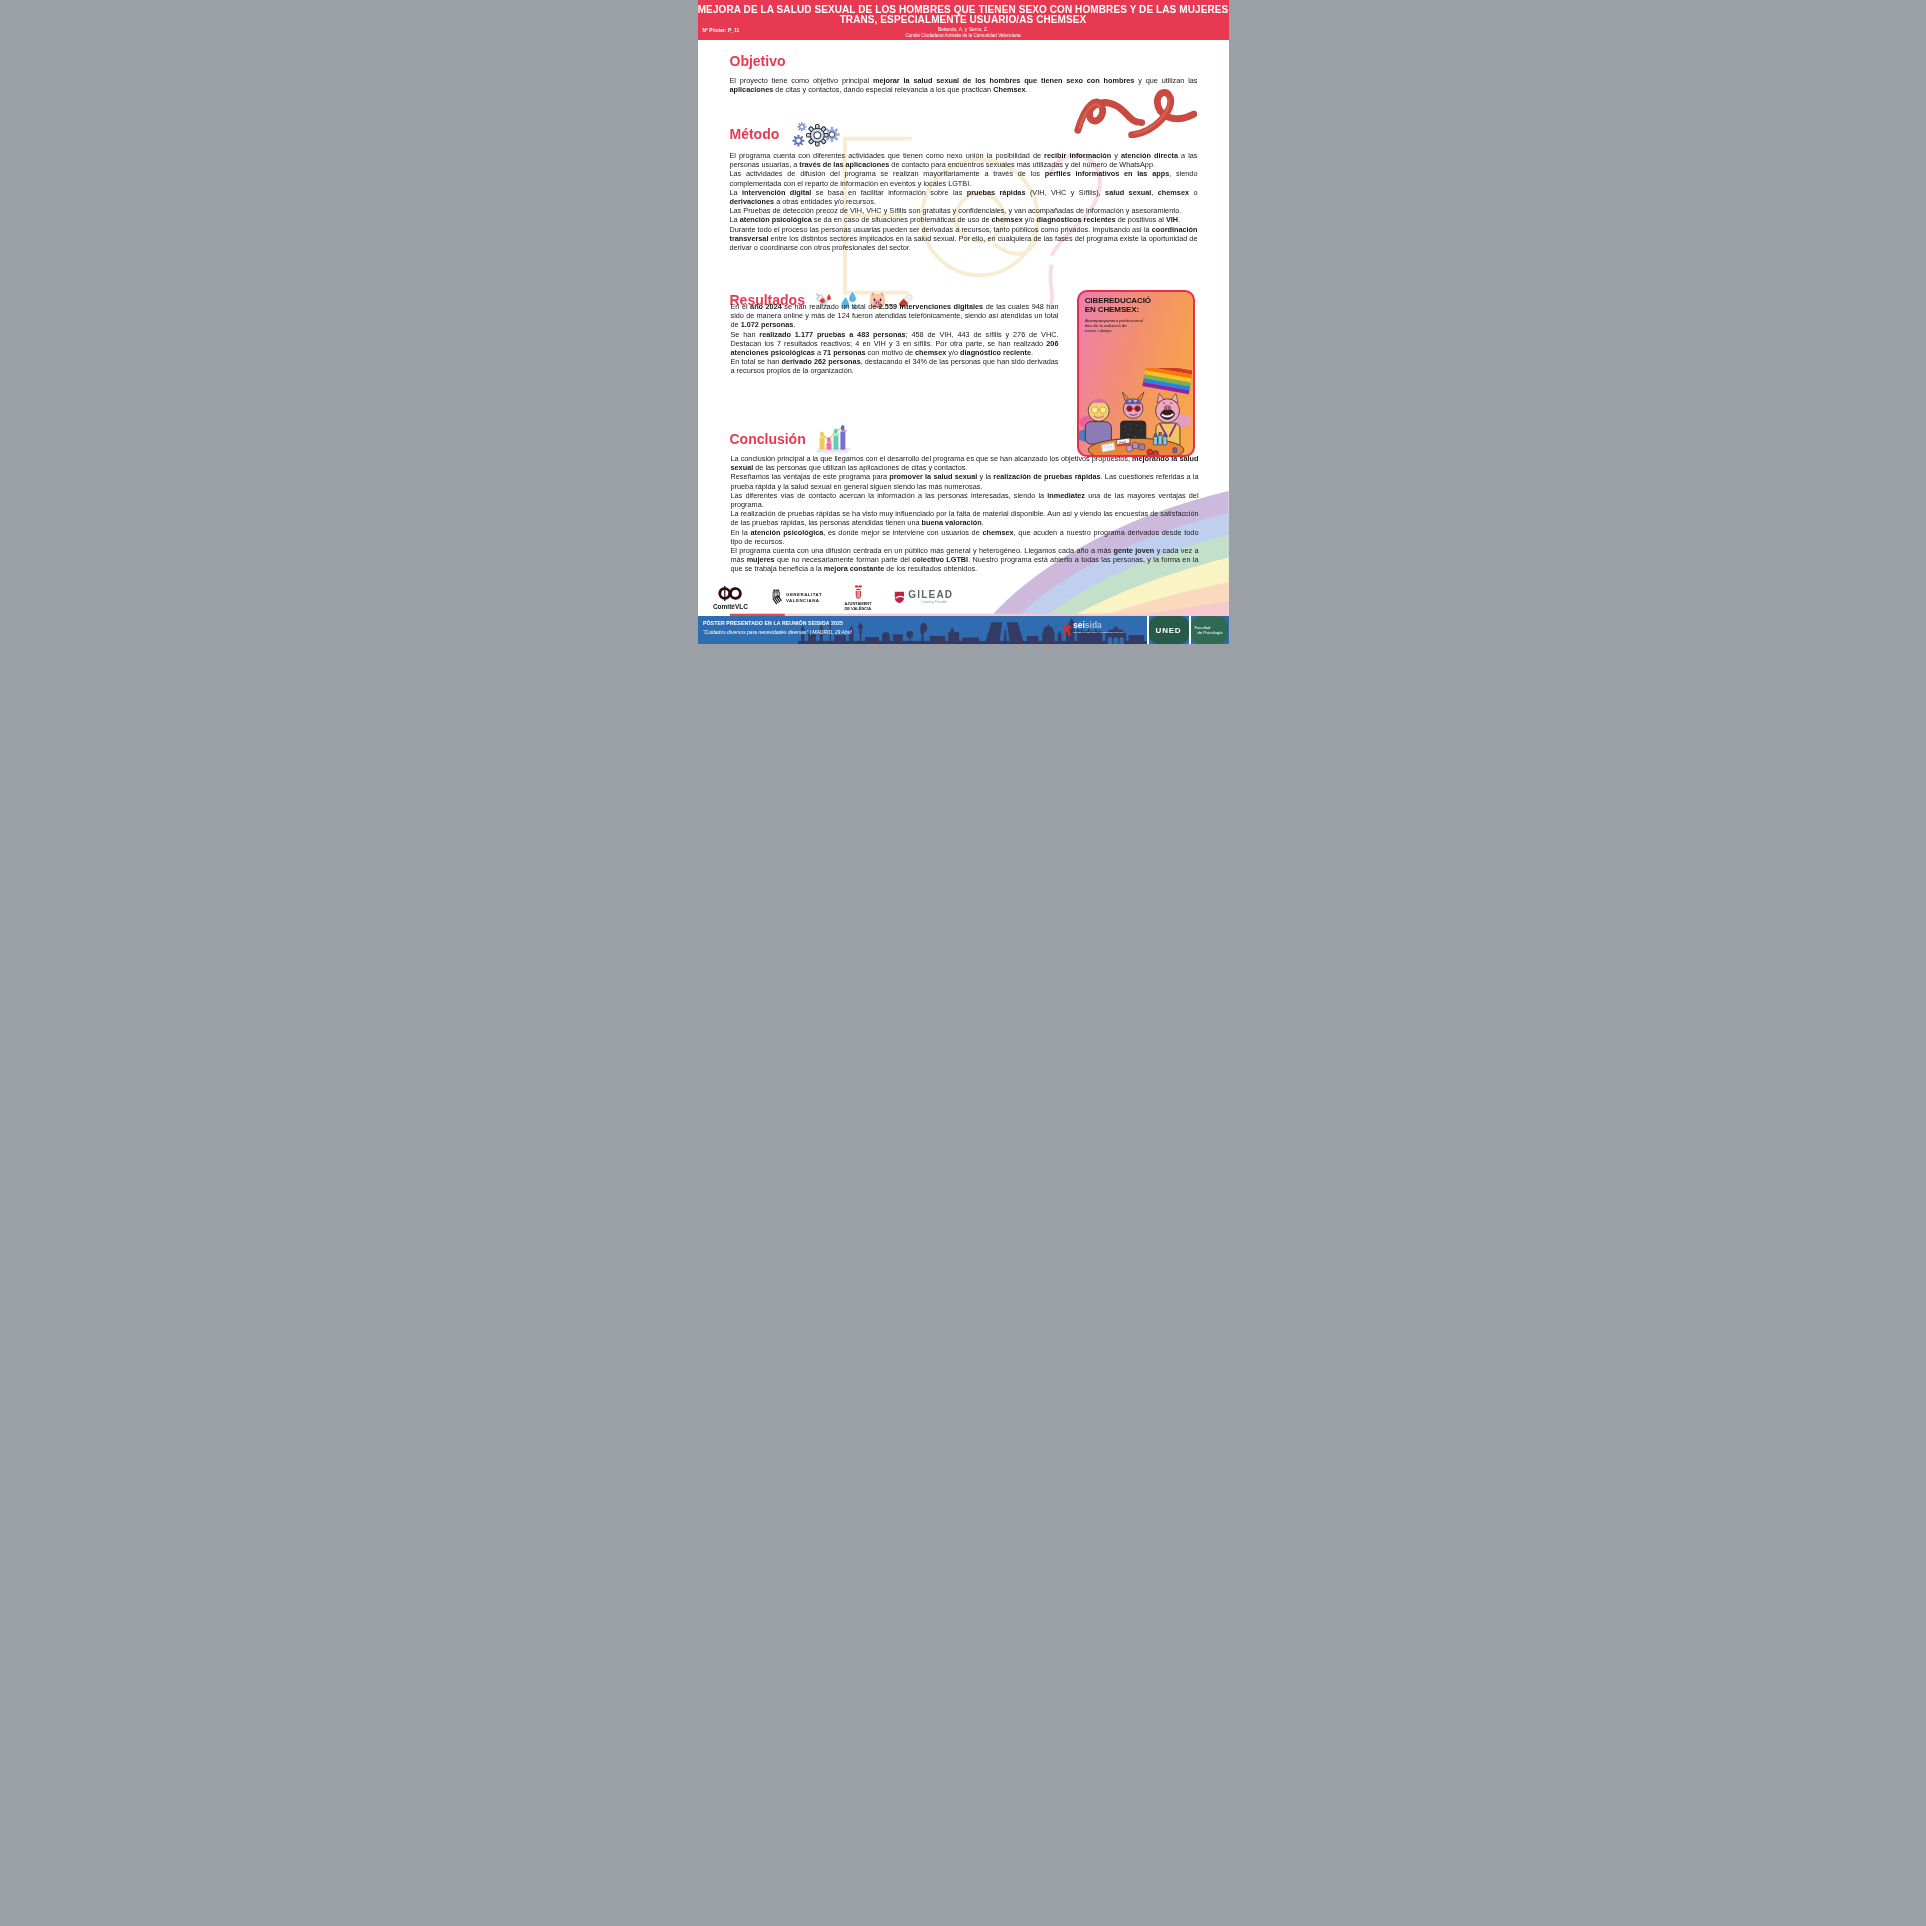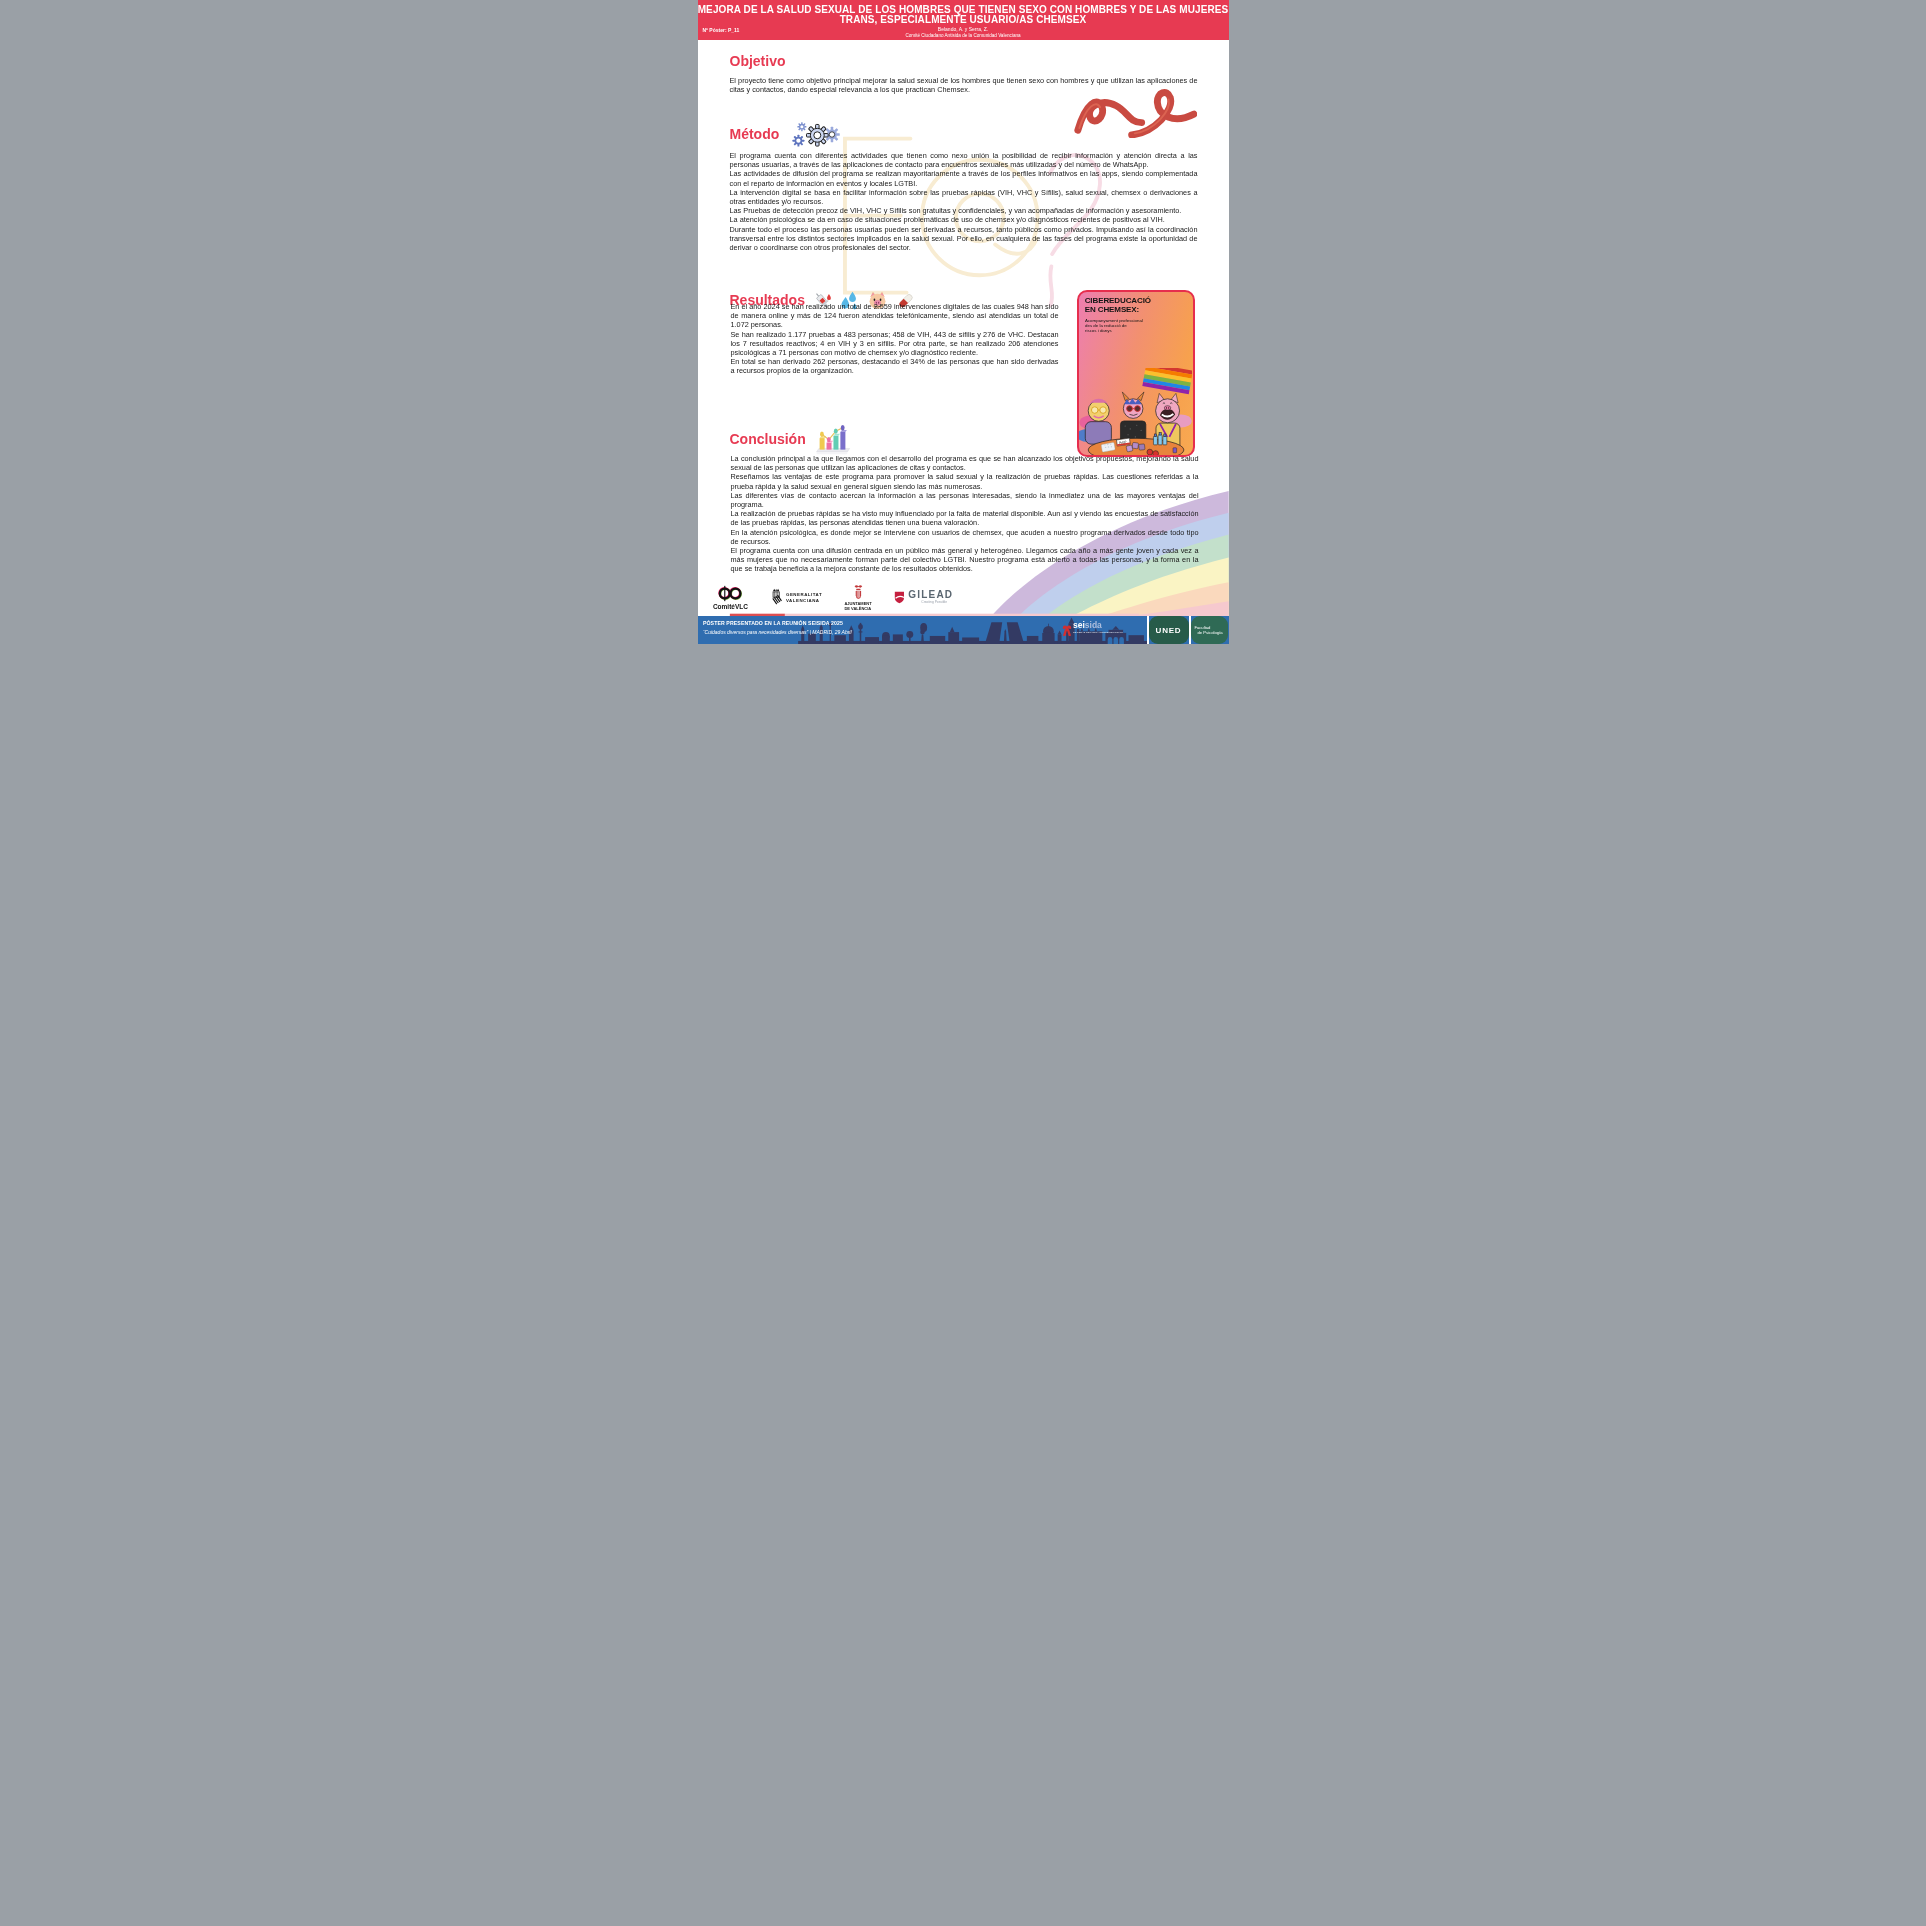--- a/index.html
+++ b/index.html
@@ -11,21 +11,21 @@
   .title{font-weight:bold;font-size:10px;line-height:9.6px;padding-top:5px;letter-spacing:0.1px;}
   .poster-num{position:absolute;left:5px;top:27px;font-weight:bold;font-size:5px;}
   .authors{font-size:5px;margin-top:1.9px;}
   .affil{font-size:4.6px;margin-top:0.8px;}
   
   .layer{position:absolute;z-index:2;}
   .sec-heading{color:#E73A52;font-size:14px;font-weight:bold;margin:0;line-height:15.4px;}
   .heading-row{display:flex;align-items:center;gap:8.5px;}
   .body-text{font-size:7.3px;line-height:9.2px;color:#1a1a1a;text-align:justify;}
   .body-text p{margin:0;}
-  .body-text b{font-weight:normal;}
+  .body-text b{font-weight:bold;}
   .deco{position:absolute;z-index:1;}
   .bg{position:absolute;z-index:0;}
   
   .chemsex-card{position:absolute;left:379px;top:290px;width:118px;height:167px;box-sizing:border-box;
     border:2.7px solid #E62E4D;border-radius:10px;overflow:hidden;z-index:2;
     background:linear-gradient(105deg,#ED7EB0 0%,#F29070 45%,#F7A14E 80%,#F8AA52 100%);}
   .card-title{font-size:8px;font-weight:800;color:#141414;line-height:8.9px;padding:5px 3.9px 0 6.2px;letter-spacing:-0.1px;}
   .card-sub{font-size:4.4px;color:#141414;line-height:5.2px;padding:2.7px 3.9px 0 6.5px;}
   .card-art{position:absolute;left:0;bottom:0;width:113px;height:87px;}
   

